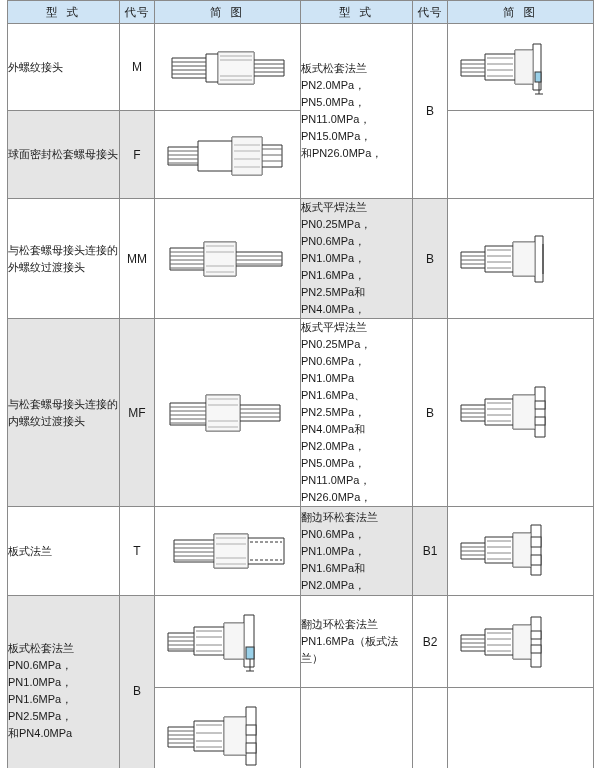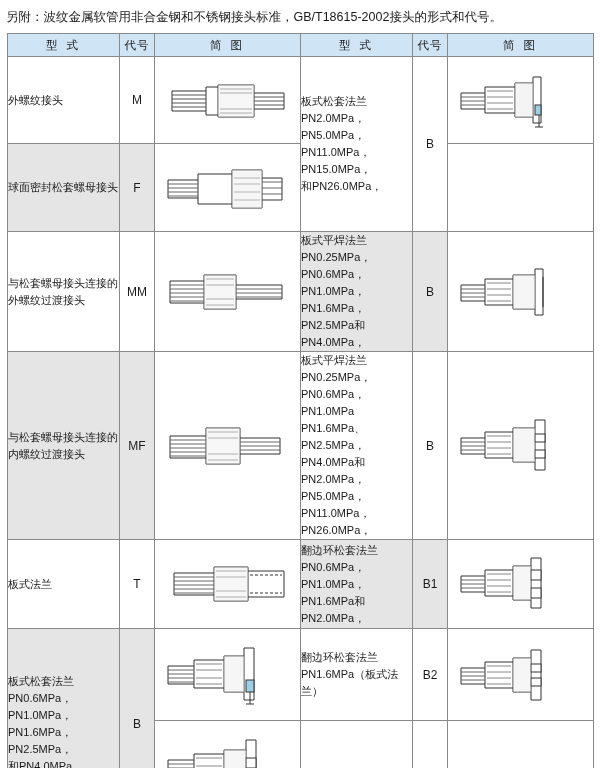--- a/index.html
+++ b/index.html
@@ -63,21 +63,20 @@
   .yellow{background:#e5e5e5;}
   .white{background:#ffffff;}
 
   svg{display:block;margin:0 auto;}
 </style>
 </head>
 <body>
 
 <div class="page">
 
-  <div class="title">另附：波纹金属软管用非合金钢和不锈钢接头标准，GB/T18615-2002接头的形式和代号。</div>
 
   <table class="main">
     <colgroup>
       <col class="c-type">
         <col class="c-code">
         <col class="c-fig">
       <col class="c-type">
         <col class="c-code">
         <col class="c-fig">
     </colgroup>

